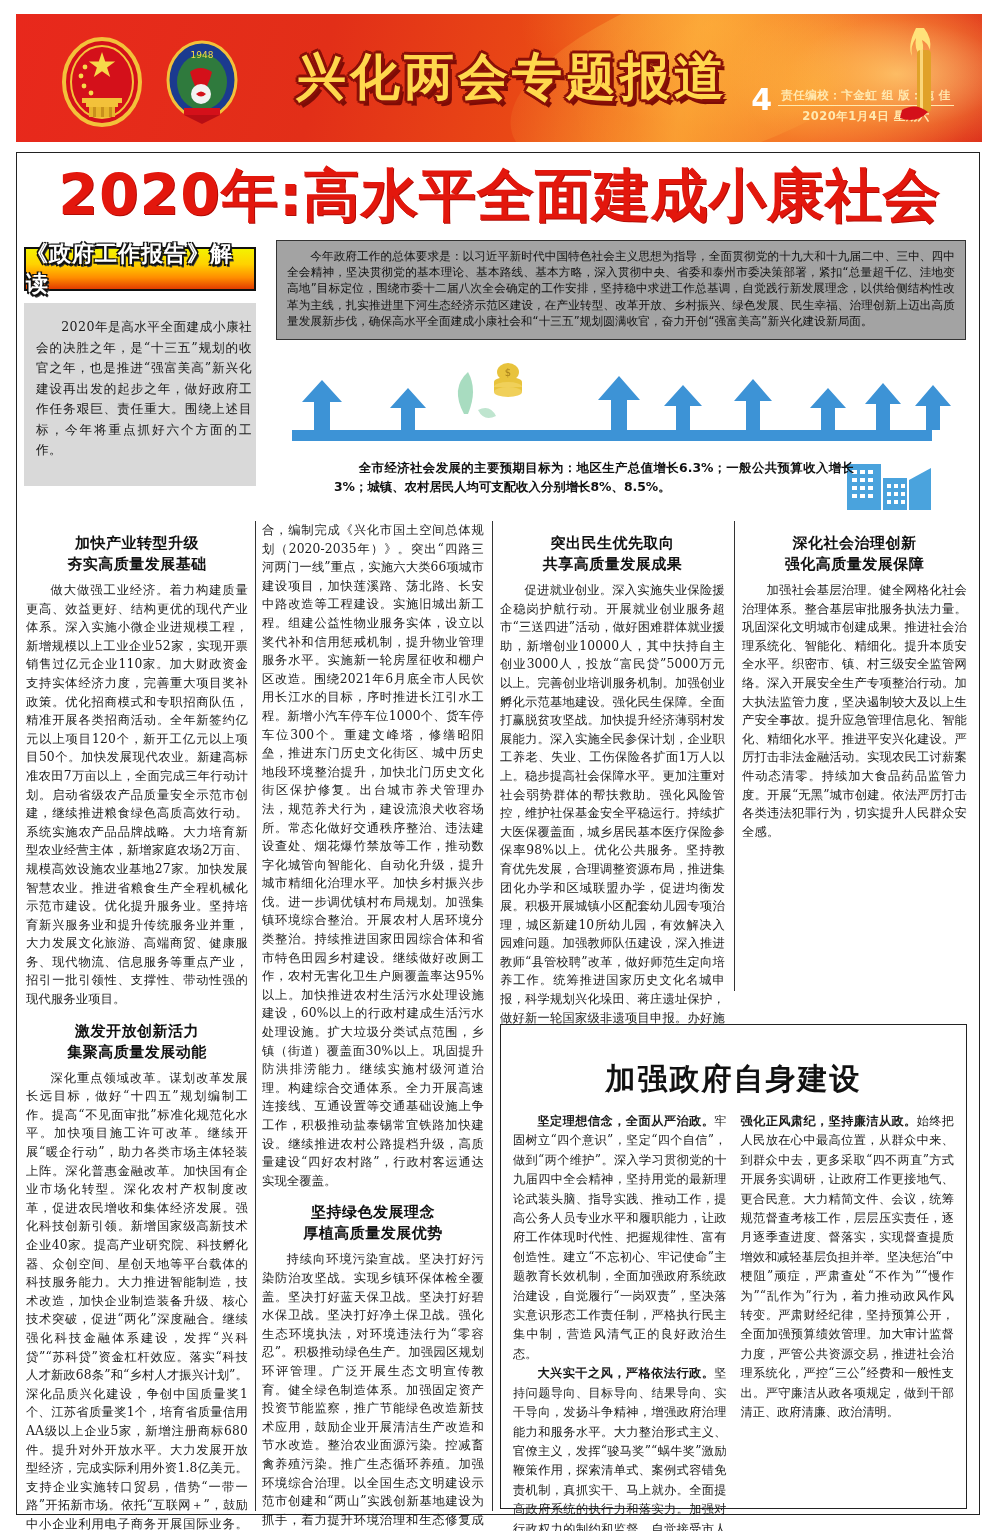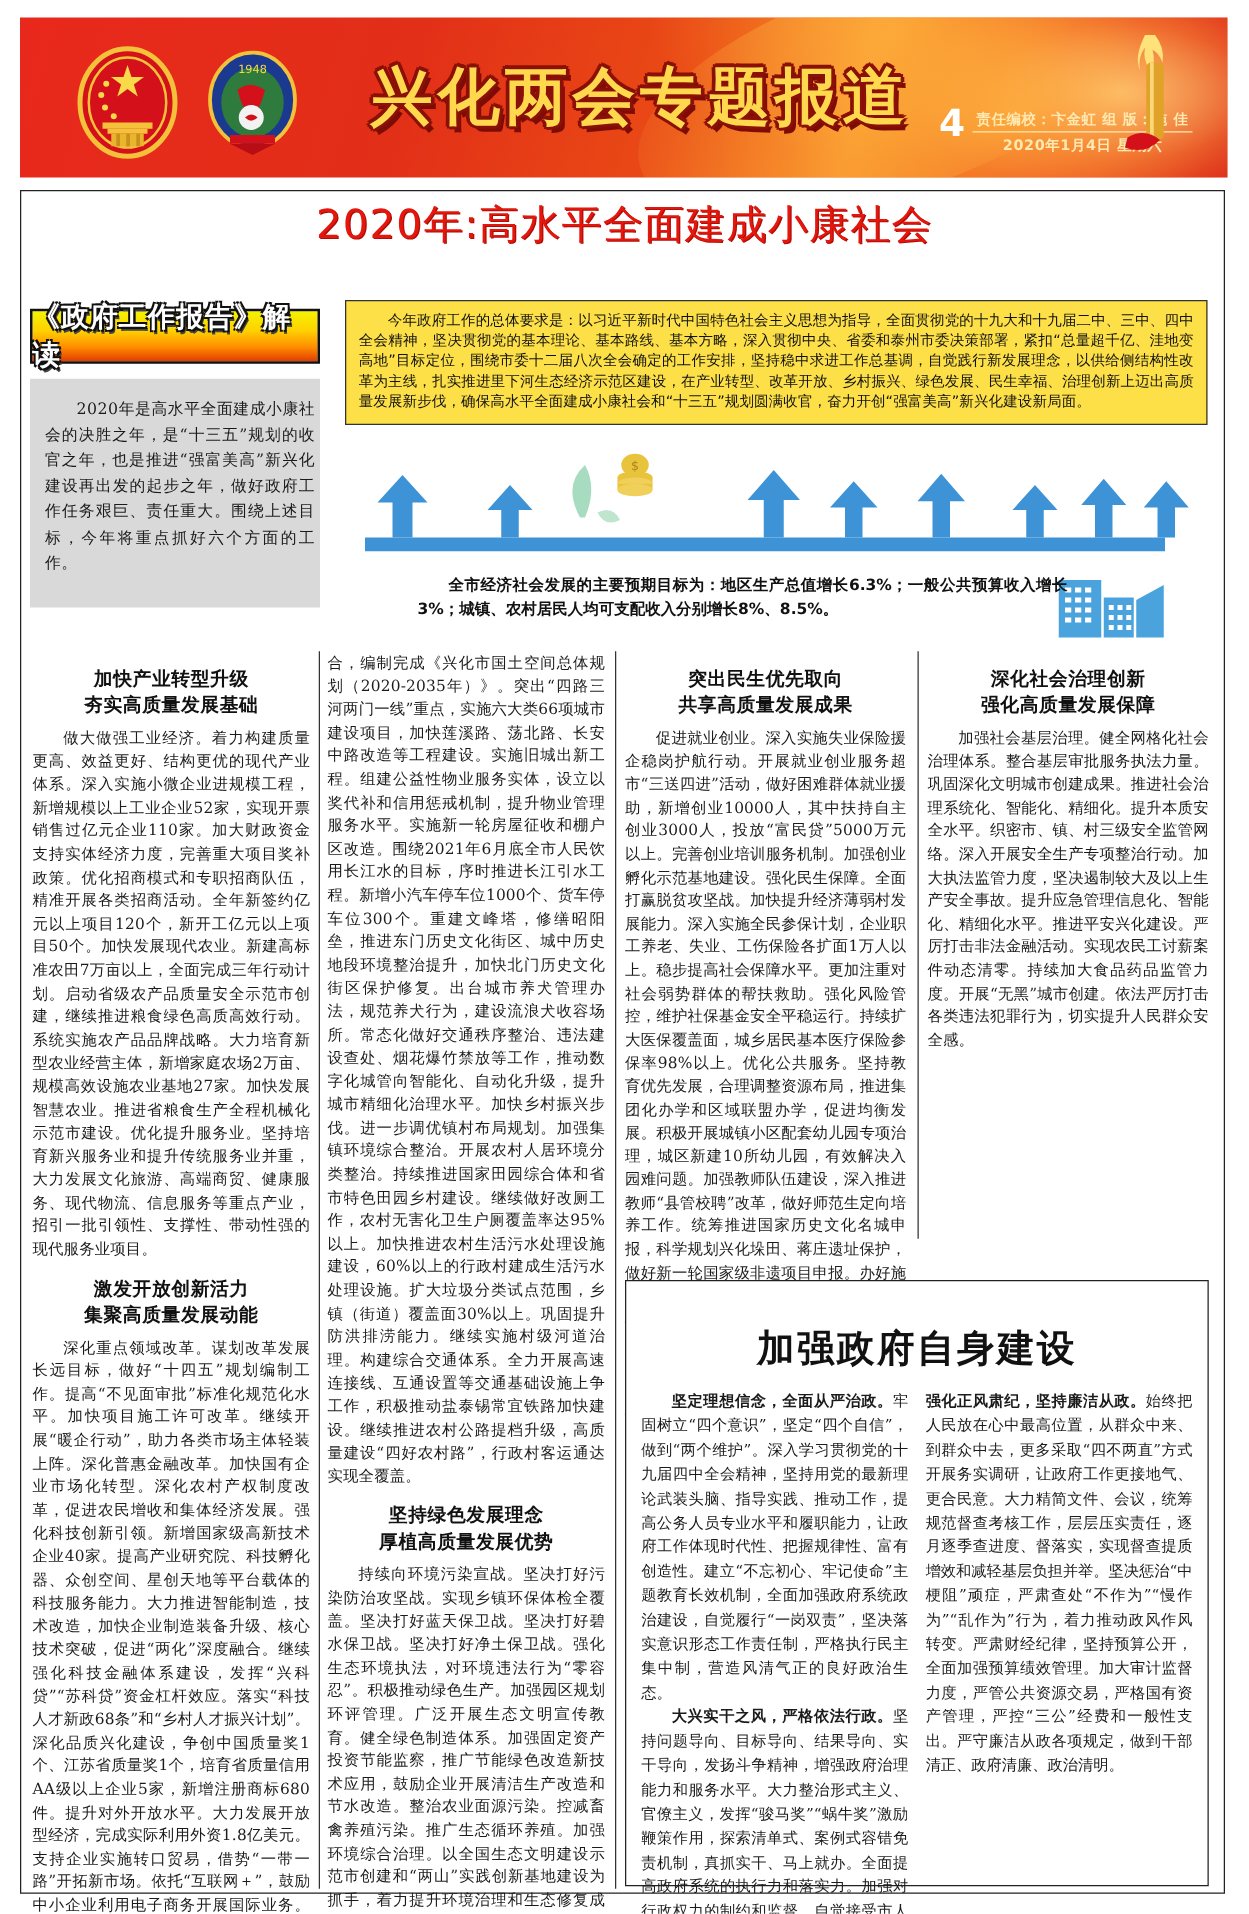--- a/index.html
+++ b/index.html
@@ -60,21 +60,21 @@
 
   
   .pageframe{
     position:absolute;left:16px;top:152px;width:964px;height:1363px;
     border:1.6px solid #222;box-sizing:border-box;
   }
 
   
   .headline{
     position:absolute;left:0;top:158px;width:999px;text-align:center;
-    font-size:32px;font-weight:normal;color:#e3170d;letter-spacing:1px;
+    font-size:57px;font-weight:bold;color:#e3170d;letter-spacing:1px;
     font-family:"DejaVu Sans","Liberation Sans",sans-serif;
     text-shadow:1px 1px 0 #b00d06;
   }
 
   
   .kicker{
     position:absolute;left:24px;top:247px;width:232px;height:44px;
     background:linear-gradient(180deg,#f3f200 0%,#ffd200 38%,#ff8c00 72%,#e23c00 100%);
     border:2px solid #111;box-sizing:border-box;
     display:flex;align-items:center;justify-content:center;
@@ -92,21 +92,21 @@
   .leadbox p{
     margin:0;text-indent:2em;
     font-family:"DejaVu Serif","Liberation Serif",serif;
     font-size:12.6px;line-height:20.5px;text-align:justify;color:#1a1a1a;
     letter-spacing:.4px;
   }
 
   
   .introbox{
     position:absolute;left:276px;top:240px;width:690px;height:100px;
-    border:1.4px solid #333;box-sizing:border-box;padding:7px 10px;background:#fde047;
+    border:1.4px solid #333;box-sizing:border-box;padding:7px 10px;background:#a3a3a3;
   }
   .introbox p{
     margin:0;text-indent:2em;
     font-size:11.6px;line-height:16.2px;text-align:justify;color:#111;letter-spacing:.1px;
   }
 
   
   .info{position:absolute;left:276px;top:352px;width:690px;height:160px;}
   .info .caption{
     position:absolute;left:58px;top:106px;width:520px;
@@ -330,17 +330,17 @@
     <div class="govcol">
       <p>
         <b>坚定理想信念，全面从严治政。</b><span>牢固树立“四个意识”，坚定“四个自信”，做到“两个维护”。深入学习贯彻党的十九届四中全会精神，坚持用党的最新理论武装头脑、指导实践、推动工作，提高公务人员专业水平和履职能力，让政府工作体现时代性、把握规律性、富有创造性。建立“不忘初心、牢记使命”主题教育长效机制，全面加强政府系统政治建设，自觉履行“一岗双责”，坚决落实意识形态工作责任制，严格执行民主集中制，营造风清气正的良好政治生态。</span>
       </p>
       <p>
         <b>大兴实干之风，严格依法行政。</b><span>坚持问题导向、目标导向、结果导向、实干导向，发扬斗争精神，增强政府治理能力和服务水平。大力整治形式主义、官僚主义，发挥“骏马奖”“蜗牛奖”激励鞭策作用，探索清单式、案例式容错免责机制，真抓实干、马上就办。全面提高政府系统的执行力和落实力。加强对行政权力的制约和监督，自觉接受市人大监督、市政协监督和各方面监督，认真办理市人大代表建议和市政协提案，完善办理机制，增强办理实效。全面推进政务公开，扩大行政决策公众参与度，落实重大行政决策合法性审查制度，保障群众知情权、参与权、监督权。认真做好“七五”普法终期验收和“八五”普法启动工作，完善公共法律服务体系，加快法治政府建设。</span>
       </p>
     </div>
     <div class="govcol">
       <p class="cont">
-        <b>强化正风肃纪，坚持廉洁从政。</b><span>始终把人民放在心中最高位置，从群众中来、到群众中去，更多采取“四不两直”方式开展务实调研，让政府工作更接地气、更合民意。大力精简文件、会议，统筹规范督查考核工作，层层压实责任，逐月逐季查进度、督落实，实现督查提质增效和减轻基层负担并举。坚决惩治“中梗阻”顽症，严肃查处“不作为”“慢作为”“乱作为”行为，着力推动政风作风转变。严肃财经纪律，坚持预算公开，全面加强预算绩效管理。加大审计监督力度，严管公共资源交易，严格国有资产管理，严控“三公”经费和一般性支出。严守廉洁从政各项规定，做到干部清正、政府清廉、政治清明。</span>
+        <b>强化正风肃纪，坚持廉洁从政。</b><span>始终把人民放在心中最高位置，从群众中来、到群众中去，更多采取“四不两直”方式开展务实调研，让政府工作更接地气、更合民意。大力精简文件、会议，统筹规范督查考核工作，层层压实责任，逐月逐季查进度、督落实，实现督查提质增效和减轻基层负担并举。坚决惩治“中梗阻”顽症，严肃查处“不作为”“慢作为”“乱作为”行为，着力推动政风作风转变。严肃财经纪律，坚持预算公开，全面加强预算绩效管理。加大审计监督力度，严管公共资源交易，推进社会治理系统化，严控“三公”经费和一般性支出。严守廉洁从政各项规定，做到干部清正、政府清廉、政治清明。</span>
       </p>
     </div>
   </div>
 </div>
 
 </body></html>

